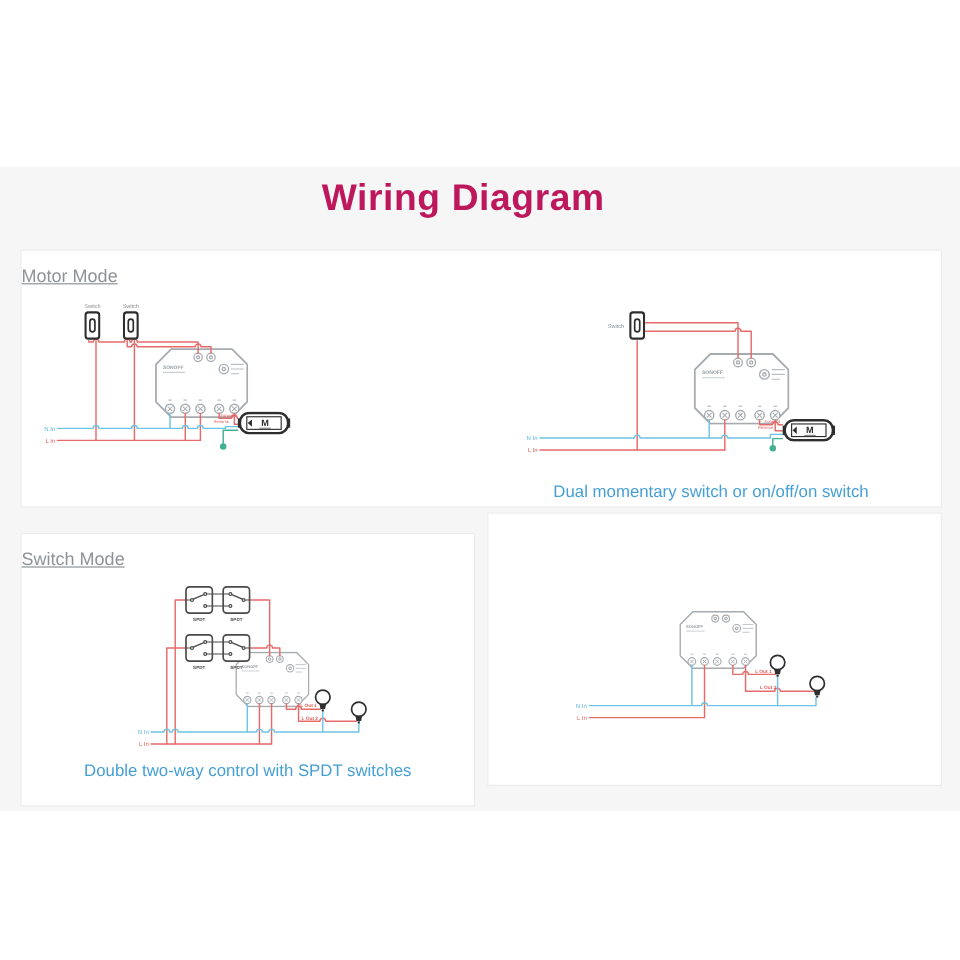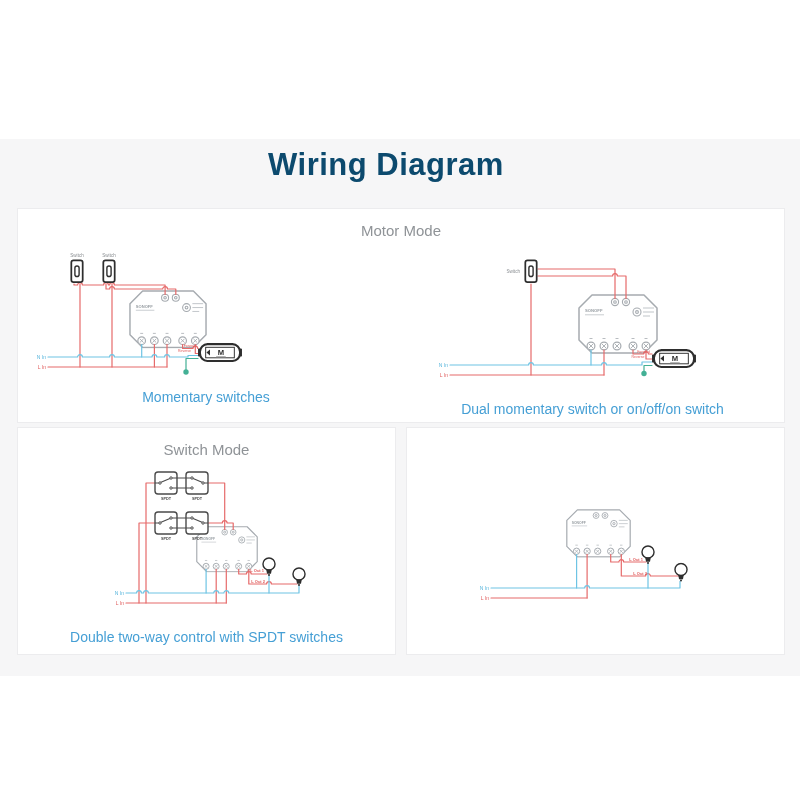--- a/index.html
+++ b/index.html
@@ -1,30 +1,30 @@
 <!DOCTYPE html>
 <html><head>
 <meta charset="utf-8">
 <style>
   html,body{margin:0;padding:0;background:#fff;}
   .page{position:relative;width:800px;height:800px;background:#ffffff;overflow:hidden;
         font-family:"Liberation Sans",sans-serif;}
   .band{position:absolute;left:0;top:139px;width:800px;height:537px;background:#f6f6f7;}
   .page-title{position:absolute;top:147px;left:0;width:772px;text-align:center;
-        font-size:31px;font-weight:bold;color:#0c4a6e;letter-spacing:.5px;}
+        font-size:31px;font-weight:bold;color:#be185d;letter-spacing:.5px;}
   .panel{position:absolute;background:#ffffff;border:1px solid #ececee;box-sizing:border-box;}
   .p-motor{left:17px;top:208px;width:768px;height:215px;}
-  .p-switch{left:17px;top:427px;width:379px;height:228px;}
+  .p-switch{left:17px;top:444px;width:379px;height:228px;}
   .p-meter{left:406px;top:427px;width:379px;height:228px;}
-  .mode-title{position:absolute;top:13px;left:0;width:100%;text-align:center;
-        font-size:15px;color:#8f9397;}
+  .mode-title{position:absolute;top:13px;left:0;width:100%;
+        font-size:15px;color:#8f9397;text-decoration:underline;}
   .caption{position:absolute;text-align:center;font-size:14px;color:#459fd5;}
   .cap-a{left:18px;top:180px;width:340px;}
   .cap-b{left:402px;top:192px;width:345px;}
-  .cap-c{left:0;top:189px;width:377px;margin-top:12px;}
+  .cap-c{left:0;top:189px;width:377px;}
   svg.diagram{position:absolute;overflow:visible;font-family:"Liberation Sans",sans-serif;}
   .wire{fill:none;stroke-width:1.2;stroke-linecap:round;stroke-linejoin:round;}
   .w-red{stroke:#e66a6a;}
   .w-blue{stroke:#6ec4e4;}
   .w-green{stroke:#43b095;}
   .conn{fill:none;stroke:#4a4a4a;stroke-width:1;}
   .lbl{font-size:5px;}
   .lbl-red{fill:#e05c5c;}
   .lbl-blue{fill:#56b5dc;}
   .lbl-gray{fill:#8b8f93;}
@@ -175,21 +175,20 @@
       </g>
       <use href="#sym-msw" x="104" y="10" width="14" height="24.5"></use>
       <use href="#sym-motor" x="232" y="100" width="44" height="19.1"></use>
       <text class="lbl-gray" font-size="4.6" text-anchor="end" x="100" y="24">Switch</text>
       <text class="tinyred" text-anchor="end" x="230" y="103.8">Forward</text>
       <text class="tinyred" text-anchor="end" x="224.5" y="108.9">Reverse</text>
       <text class="lbl lbl-blue" text-anchor="end" x="28" y="117.8">N In</text>
       <text class="lbl lbl-red" text-anchor="end" x="28" y="127.8">L In</text>
     </svg>
 
-    <div class="caption cap-a">Momentary switches</div>
     <div class="caption cap-b">Dual momentary switch or on/off/on switch</div>
   </section>
 
   <section class="panel p-switch">
     <div class="mode-title">Switch Mode</div>
 
     <svg class="diagram" style="left:0;top:36px" width="375" height="148" viewBox="0 0 375 148">
       <use href="#sym-module" x="178" y="62" width="62" height="46.5"></use>
       <g>
         <path class="conn" d="M159,14 H168 M159,24 H168 M159,54 H168 M159,64 H168"></path>

